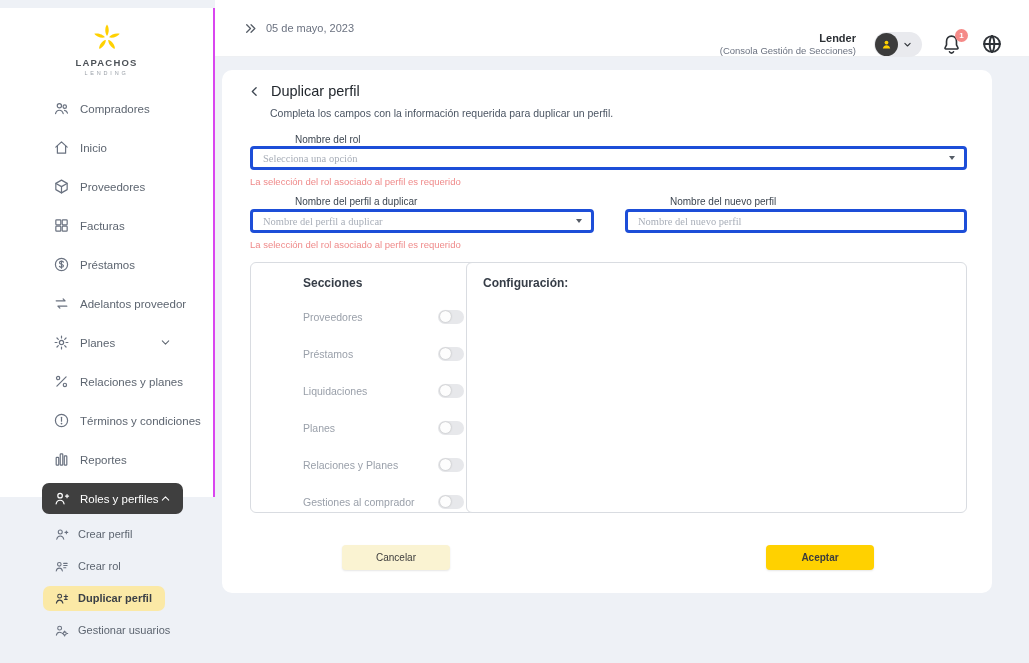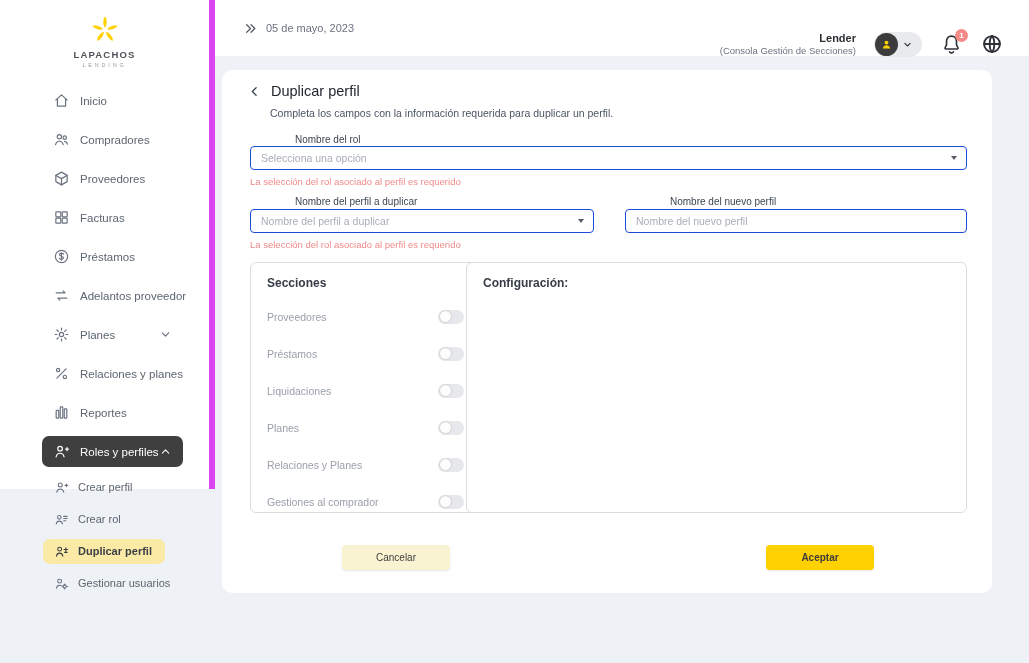--- a/index.html
+++ b/index.html
@@ -8,22 +8,22 @@
     position: relative;
     font-family: "Liberation Sans", sans-serif;
     background: #eef1f6;
     overflow: hidden;
     color:#3d4651;
   }
   svg { display:block; }
 
   
   .sidebar {
-    position:absolute; left:0; top:0; width:215px; height:489px;
-    background:#fff; border-right:6px solid #d946ef; z-index:3;
+    position:absolute; left:0; top:8px; width:215px; height:489px;
+    background:#fff; border-right:2px solid #d946ef; z-index:3;
   }
   .logo { text-align:center; padding-top:13px; }
   .logo .flower { margin:0 auto; }
   .logo .brand-name { font-size:9.5px; font-weight:700; letter-spacing:1.2px; color:#4d5258; margin-top:2px; }
   .logo .brand-tag { font-size:5.5px; letter-spacing:2.8px; color:#9aa0a8; margin-top:2px; }
 
   .nav { list-style:none; margin-top:13px; }
   .nav li { height:39px; display:flex; align-items:center; position:relative; }
   .nav-pill {
     display:flex; align-items:center; margin-left:42px;
@@ -83,34 +83,34 @@
     background:#fff; border-radius:10px; z-index:1;
   }
   .page-head { position:absolute; left:26px; top:13px; display:flex; align-items:center; gap:10px; }
   .back-chev { width:13px; height:13px; color:#3d4651; cursor:pointer; }
   .back-chev svg { width:13px; height:13px; }
   .page-title { font-size:14.5px; font-weight:500; color:#23282e; }
   .page-sub { position:absolute; left:48px; top:37px; font-size:10.5px; color:#4b5563; }
 
   .f-label { position:absolute; font-size:10px; color:#3d4651;padding-left:45px; }
   .select, .text-input {
-    position:absolute; height:24px; border:1px solid #1d4ed8; border-radius:4px; background:#fff;
-    font-size:10.5px; color:#a8aeb8; font-family:Liberation Sans, sans-serif;
+    position:absolute; height:24px; border:3px solid #1d4ed8; border-radius:4px; background:#fff;
+    font-size:10.5px; color:#a8aeb8; font-family:Liberation Serif, serif;
   }
   .select { display:flex; align-items:center; padding:0 22px 0 10px; cursor:pointer; }
   .select .caret {
     position:absolute; right:9px; top:50%; margin-top:-2px;
     border-left:3.5px solid transparent; border-right:3.5px solid transparent; border-top:4.5px solid #555c66;
   }
   .text-input { padding:0 10px; outline:none; color:#3d4651; }
   .text-input::placeholder { color:#a8aeb8; }
   .err { position:absolute; font-size:9.5px; color:#ef8a8a; }
 
   .panel { position:absolute; top:192px; height:251px; border:1px solid #d9dce1; border-radius:6px; background:#fff; }
-  .panel-left { left:28px; width:249px; }
+  .panel-left { left:28px; width:249px;padding-left:36px; }
   .panel-right { left:244px; width:501px; }
   .panel-title { padding:13px 16px 8px; font-size:12px; font-weight:700; color:#363d47; }
   .slist { padding:0 34px 0 16px; }
   .srow { height:37px; display:flex; align-items:center; justify-content:space-between; }
   .srow .label { font-size:10.5px; color:#9aa0aa; }
   .toggle { position:relative; width:26px; height:14px; border-radius:7px; background:#e7e8eb; cursor:pointer; flex:0 0 26px; }
   .toggle::after {
     content:""; position:absolute; left:1.5px; top:1.5px; width:11px; height:11px; border-radius:50%;
     background:#fdfdfd; box-shadow:0 0 2px rgba(0,0,0,.28);
   }
@@ -143,48 +143,48 @@
         </svg>
       </div>
     <div class="brand-name">LAPACHOS</div>
     <div class="brand-tag">LENDING</div>
   </div>
   <ul class="nav" id="nav-main">
   <li>
     <span class="nav-pill">
       <span class="icon">
             <svg viewBox="0 0 24 24" fill="none" stroke="currentColor" stroke-width="1.7" stroke-linecap="round" stroke-linejoin="round">
-              <path d="M4 11.5 12 4l8 7.5"></path>
-              <path d="M6.2 9.8V20h11.6V9.8"></path>
-            </svg>
-          </span>
-      <span class="label">Inicio</span>
-
-    </span>
-  </li>
-
-  <li>
-    <span class="nav-pill">
-      <span class="icon">
-            <svg viewBox="0 0 24 24" fill="none" stroke="currentColor" stroke-width="1.7" stroke-linecap="round" stroke-linejoin="round">
               <circle cx="9" cy="8.2" r="3"></circle>
               <path d="M3.6 19.4c.7-3.2 2.9-4.9 5.4-4.9s4.7 1.7 5.4 4.9"></path>
               <circle cx="16.6" cy="9.4" r="2.4"></circle>
               <path d="M16.3 14.6c2.2.3 3.6 1.7 4.1 4.1"></path>
             </svg>
           </span>
       <span class="label">Compradores</span>
 
     </span>
   </li>
 
   <li>
     <span class="nav-pill">
       <span class="icon">
             <svg viewBox="0 0 24 24" fill="none" stroke="currentColor" stroke-width="1.7" stroke-linecap="round" stroke-linejoin="round">
+              <path d="M4 11.5 12 4l8 7.5"></path>
+              <path d="M6.2 9.8V20h11.6V9.8"></path>
+            </svg>
+          </span>
+      <span class="label">Inicio</span>
+
+    </span>
+  </li>
+
+  <li>
+    <span class="nav-pill">
+      <span class="icon">
+            <svg viewBox="0 0 24 24" fill="none" stroke="currentColor" stroke-width="1.7" stroke-linecap="round" stroke-linejoin="round">
               <path d="M12 3l8 4.6v8.8L12 21l-8-4.6V7.6z"></path>
               <path d="M4.2 7.7 12 12.2l7.8-4.5M12 12.2V21"></path>
             </svg>
           </span>
       <span class="label">Proveedores</span>
 
     </span>
   </li>
 
   <li>
@@ -252,20 +252,33 @@
               <path d="M18.5 5.5 5.5 18.5"></path>
               <circle cx="7.2" cy="7.2" r="2.3"></circle>
               <circle cx="16.8" cy="16.8" r="2.3"></circle>
             </svg>
           </span>
       <span class="label">Relaciones y planes</span>
 
     </span>
   </li>
 
+  <li>
+    <span class="nav-pill">
+      <span class="icon">
+            <svg viewBox="0 0 24 24" fill="none" stroke="currentColor" stroke-width="1.7" stroke-linecap="round" stroke-linejoin="round">
+              <circle cx="12" cy="12" r="8.6"></circle>
+              <path d="M12 7.5V13"></path>
+              <path d="M12 16.4h.01" stroke-width="2.4"></path>
+            </svg>
+          </span>
+      <span class="label">Términos y condiciones</span>
+
+    </span>
+  </li>
 
   <li>
     <span class="nav-pill">
       <span class="icon">
             <svg viewBox="0 0 24 24" fill="none" stroke="currentColor" stroke-width="1.7" stroke-linecap="round" stroke-linejoin="round">
               <rect x="4.5" y="9" width="3.6" height="11" rx="1"></rect>
               <rect x="10.2" y="4" width="3.6" height="16" rx="1"></rect>
               <rect x="15.9" y="7" width="3.6" height="13" rx="1"></rect>
             </svg>
           </span>

